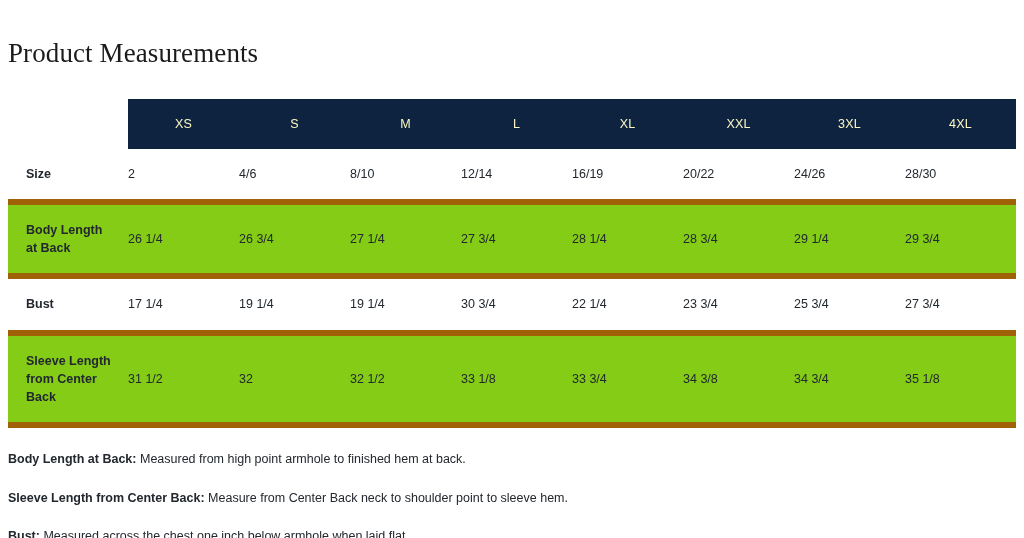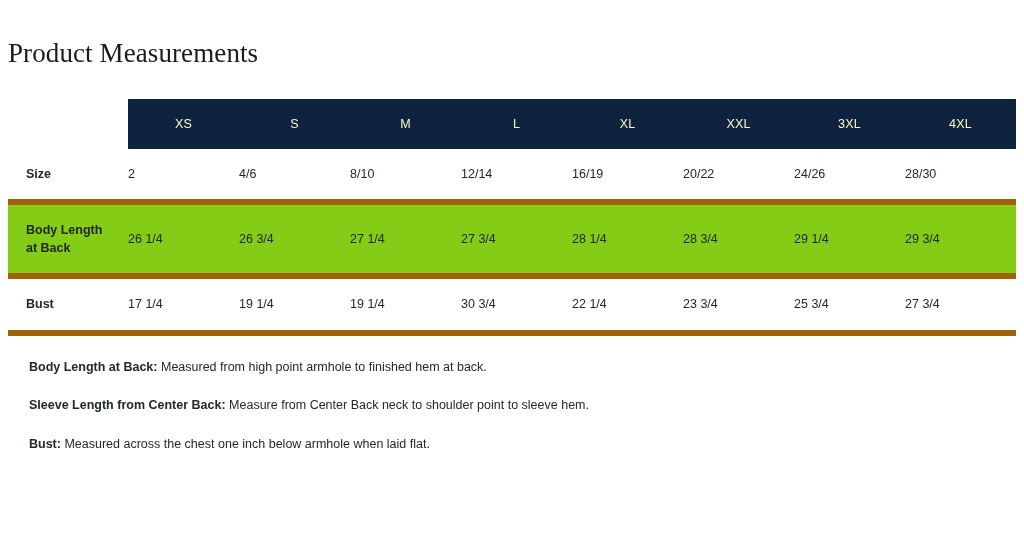--- a/index.html
+++ b/index.html
@@ -83,21 +83,20 @@
   }
   .note {
     font-size: 12.5px;
     line-height: 1.5;
     color: #22282e;
     margin: 0 0 20px 0;
   }
   .note:last-child { margin-bottom: 0; }
   .note b {
     font-weight: 700;
-    margin-left: 21px;
   }
 </style>
 </head>
 <body>
 
 <div class="page">
 
   <h1 class="page-title">Product Measurements</h1>
 
   <table class="measure-table">
@@ -156,20 +155,31 @@
         <td>17 1/4</td>
         <td>19 1/4</td>
         <td>19 1/4</td>
         <td>30 3/4</td>
         <td>22 1/4</td>
         <td>23 3/4</td>
         <td>25 3/4</td>
         <td>27 3/4</td>
       </tr>
 
+      <tr class="alt">
+        <th class="row-label">Sleeve Length from Center Back</th>
+        <td>31 1/2</td>
+        <td>32</td>
+        <td>32 1/2</td>
+        <td>33 1/8</td>
+        <td>33 3/4</td>
+        <td>34 3/8</td>
+        <td>34 3/4</td>
+        <td>35 1/8</td>
+      </tr>
 
     </tbody>
   </table>
 
   <div class="notes">
     <p class="note">
       <b>Body Length at Back:</b><span> Measured from high point armhole to finished hem at back.</span>
     </p>
     <p class="note">
       <b>Sleeve Length from Center Back:</b><span> Measure from Center Back neck to shoulder point to sleeve hem.</span>

